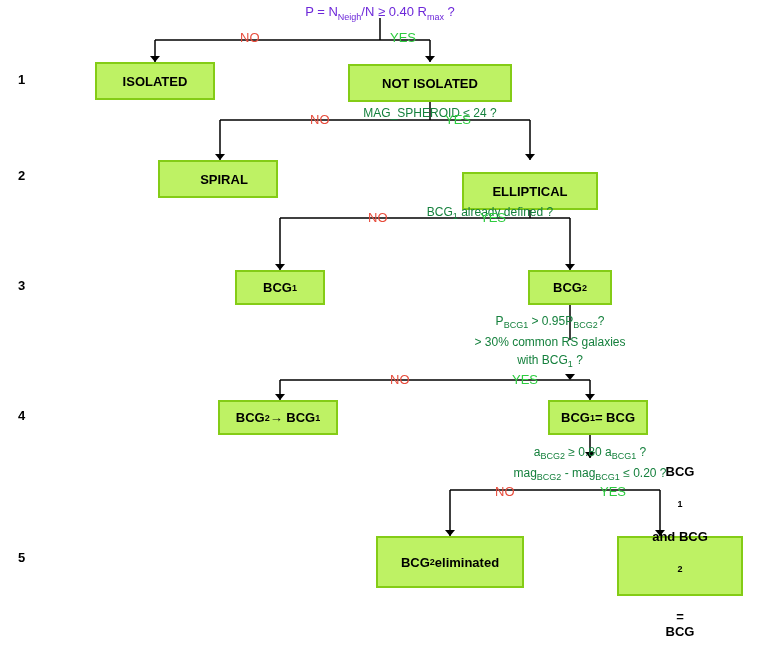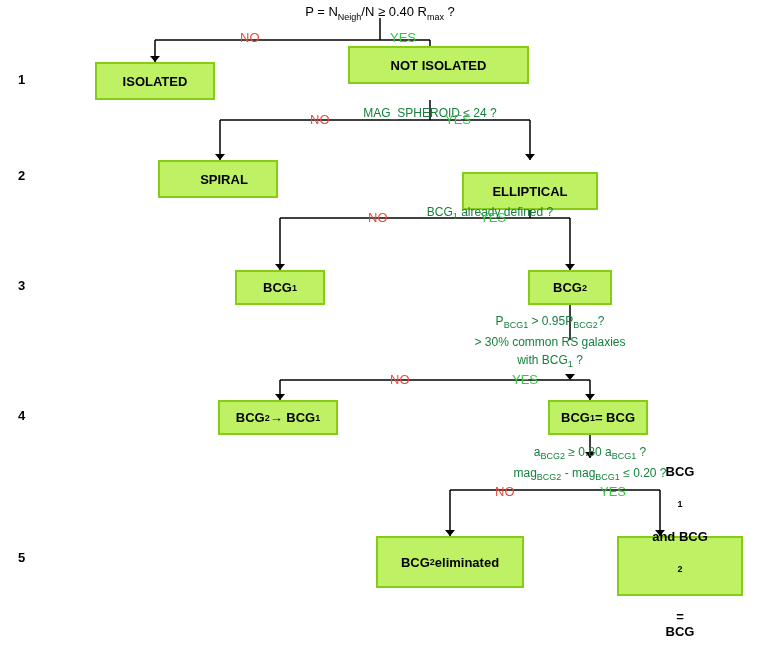--- a/index.html
+++ b/index.html
@@ -129,31 +129,31 @@
 
     <polygon points="660,536 655,530 665,530" fill="#000"></polygon>
   </svg>
 
   <div class="step-num" style="left:18px; top:72px;">1</div>
   <div class="step-num" style="left:18px; top:168px;">2</div>
   <div class="step-num" style="left:18px; top:278px;">3</div>
   <div class="step-num" style="left:18px; top:408px;">4</div>
   <div class="step-num" style="left:18px; top:550px;">5</div>
 
-  <div class="question" style="left:200px; top:4px; width:360px; font-size:13px; color:#000000;">
+  <div class="question" style="left:200px; top:4px; width:360px; font-size:13px; color:#6d28d9;">
     P = N<sub>Neigh</sub>/N ≥ 0.40 R<sub>max</sub> ?
   </div>
 
   <div class="label-row no" style="left:240px; top:30px;">NO</div>
 
   <div class="label-row yes" style="left:390px; top:30px;">YES</div>
 
   <div class="box" style="left:95px; top:62px; width:120px; height:38px;">ISOLATED</div>
 
-  <div class="box" style="left:348px; top:46px; width:181px; height:38px;">NOT ISOLATED</div>
+  <div class="box" style="left:348px; top:64px; width:164px; height:38px;">NOT ISOLATED</div>
 
   <div class="question" style="left:310px; top:106px; width:240px;">
     MAG_SPHEROID ≤ 24 ?
   </div>
 
   <div class="label-row no" style="left:310px; top:112px;">NO</div>
 
   <div class="label-row yes" style="left:445px; top:112px;">YES</div>
 
   <div class="box" style="left:158px; top:160px; width:120px; height:38px;padding-left:12px;">SPIRAL</div>

